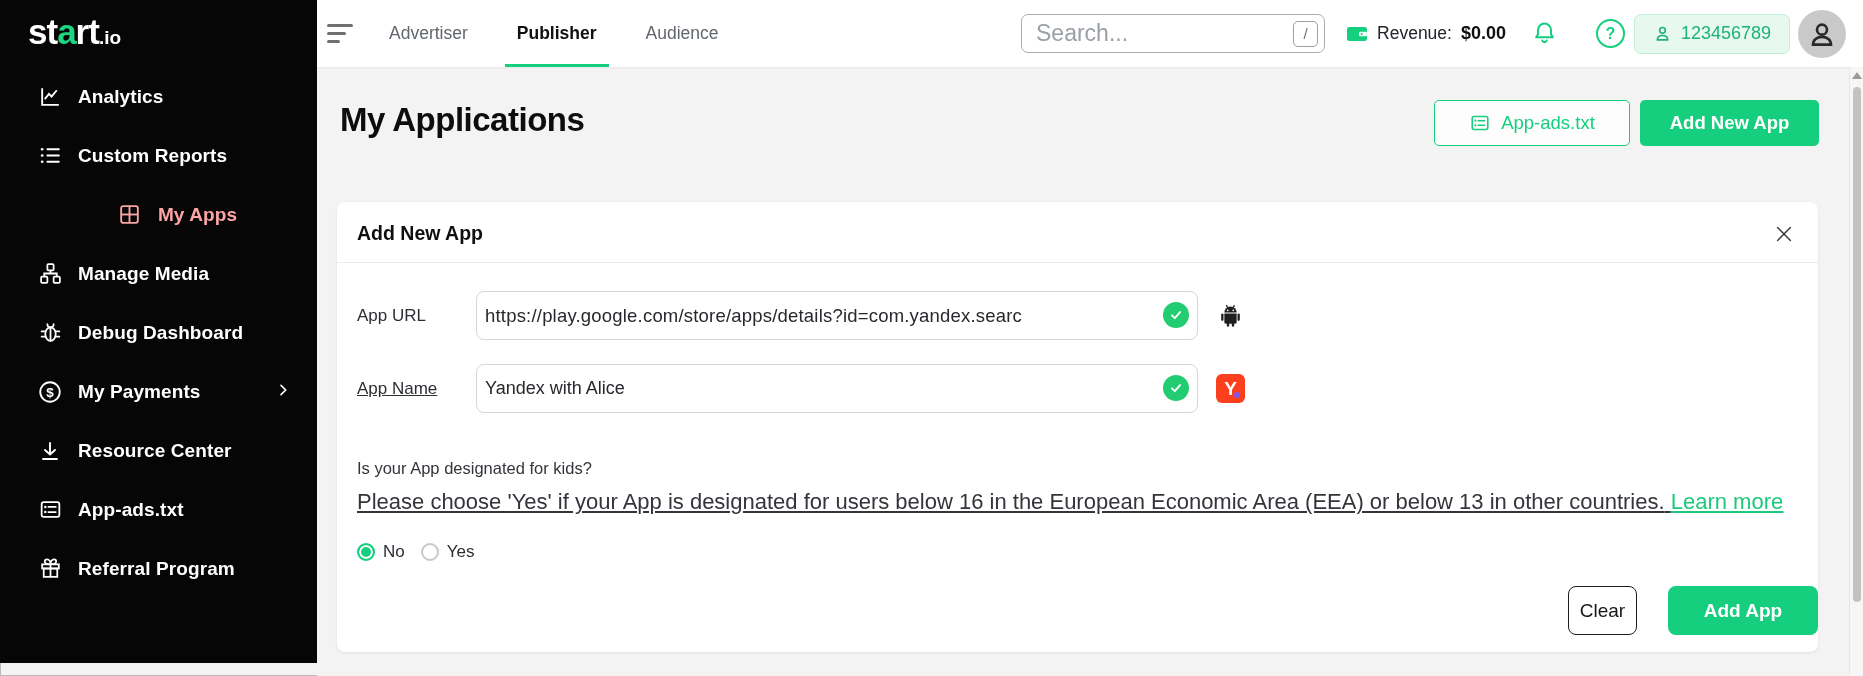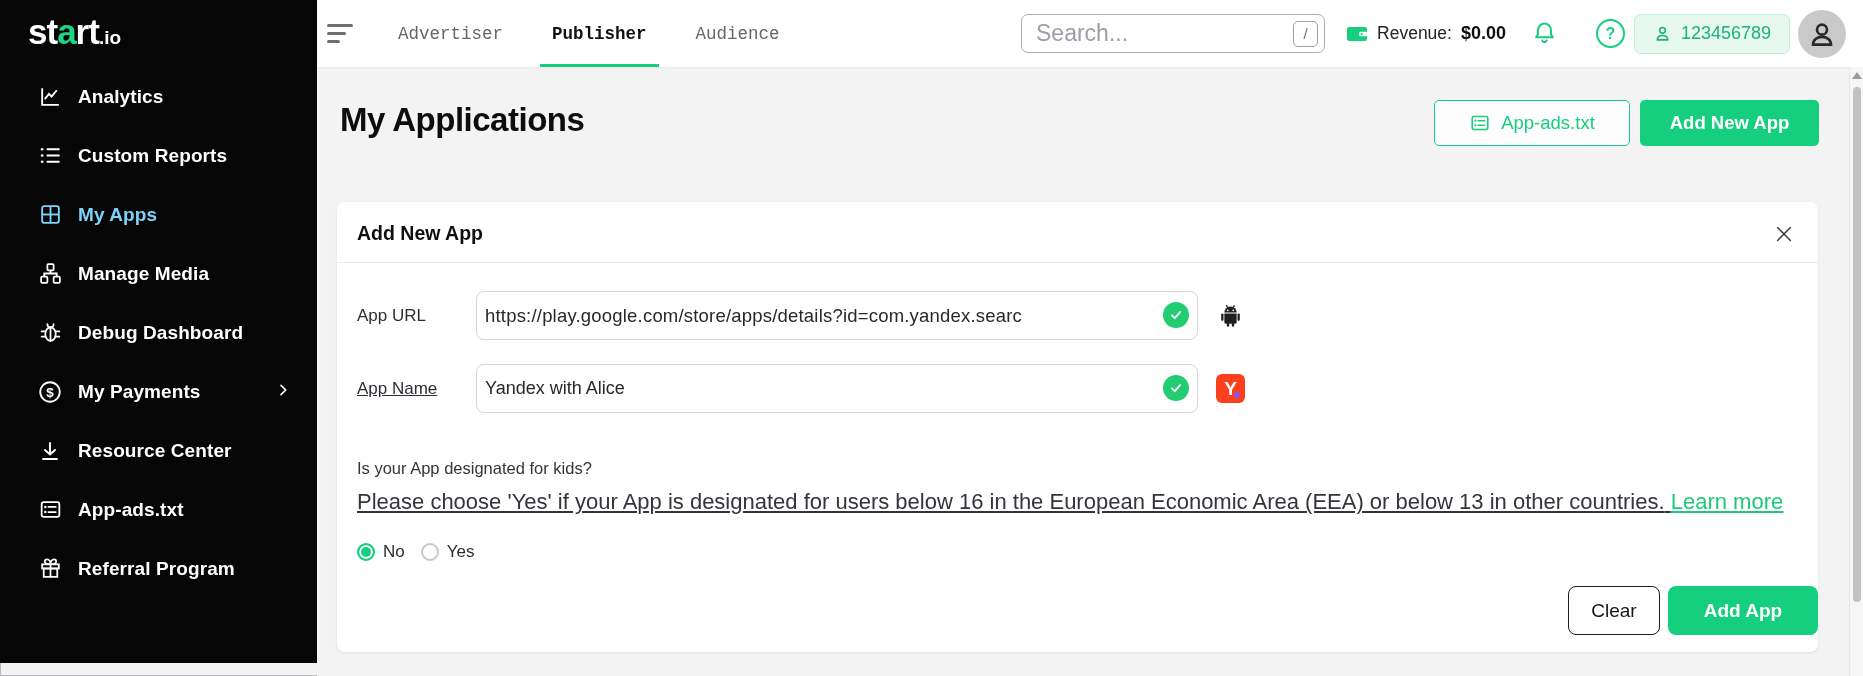--- a/index.html
+++ b/index.html
@@ -9,30 +9,30 @@
 
   
   .sidebar { position:absolute; left:0; top:0; width:317px; height:663px; background:#060606; color:#fff; }
   .logo { position:absolute; left:28px; top:12px; font-weight:800; font-size:35px; letter-spacing:-1px; color:#fff; }
   .logo .green { color:#1bd683; }
   .logo .suffix { font-size:19px; font-weight:700; letter-spacing:0; }
   .nav { position:absolute; left:0; top:67px; width:100%; }
   .nav-item { position:relative; height:59px; display:flex; align-items:center; padding-left:36px; gap:14px; color:#ffffff; cursor:pointer; }
   .nav-item .nicon { width:28px; height:28px; display:flex; align-items:center; justify-content:center; flex:0 0 28px; }
   .nav-item .nlabel { font-size:19px; font-weight:600; letter-spacing:0.1px; }
-  .nav-item.active { color:#7dd3fc; }
+  .nav-item.active { color:#fca5a5;justify-content:center; }
   .nav-item svg { stroke:currentColor; }
   .nav-chevron { position:absolute; right:26px; top:50%; transform:translateY(-50%); }
 
   
   .topbar { position:absolute; left:317px; top:0; width:1546px; height:67px; background:#fff; display:flex; align-items:center; box-shadow:0 1px 2px rgba(0,0,0,0.05); z-index:3; }
   .hamburger { margin-left:10px; width:44px; height:44px; display:flex; flex-direction:column; justify-content:center; gap:5px; cursor:pointer; }
   .hamburger span { display:block; height:3px; background:#6f6f73; border-radius:2px; }
   .hamburger .l1{ width:26px; } .hamburger .l2{ width:19px; } .hamburger .l3{ width:13px; }
-  .tabs { display:flex; height:67px; margin-left:21px; gap:37px;font-family:Liberation Mono, monospace; }
+  .tabs { display:flex; height:67px; margin-left:12px; gap:37px; }
   .tab { height:67px; display:flex; align-items:center; font-size:17.5px; color:#62666d; cursor:pointer; position:relative; padding:0 6px; }
   .tab.active { color:#101114; font-weight:700; }
   .tab.active::after { content:""; position:absolute; left:-6px; right:-6px; bottom:0; height:3px; background:#16cf7e; }
   .search-wrap { position:relative; margin-left:auto; width:304px; height:39px; }
   .search-input { width:100%; height:100%; border:1.5px solid #a9adb3; border-radius:7px; padding:0 44px 0 14px; font-size:23px; color:#333; outline:none; font-family:"Liberation Sans",sans-serif; background:#fff; }
   .search-input::placeholder { color:#9aa0a6; }
   .slash-key { position:absolute; right:7px; top:50%; transform:translateY(-50%); width:25px; height:26px; border:1.5px solid #9aa0a6; border-radius:5px; color:#6f7378; font-size:15px; display:flex; align-items:center; justify-content:center; }
   .revenue { display:flex; align-items:center; gap:9px; margin-left:21px; font-size:17.5px; color:#21242a; white-space:nowrap; }
   .revenue b { font-size:18px; color:#0d0e10; }
   .bell { margin-left:25px; cursor:pointer; display:flex; }
@@ -62,21 +62,21 @@
   .platform-icon { position:absolute; left:879px; display:flex; align-items:center; justify-content:center; }
   .yandex-icon { position:absolute; left:879px; width:29px; height:29px; background:#fc3f1d; border-radius:6px; color:#fff; font-weight:800; font-size:19px; display:flex; align-items:center; justify-content:center; }
   .yandex-dot { position:absolute; right:5px; bottom:5px; width:6px; height:6px; border-radius:50%; background:#8458ee; }
   .kids-q { position:absolute; left:20px; top:257px; font-size:16.5px; color:#33353a; }
   .kids-help { position:absolute; left:20px; top:287px; font-size:22px; color:#33353a;text-decoration:underline; }
   .learn-more { color:#1fc97b; text-decoration:underline; cursor:pointer; }
   .radio-row { position:absolute; left:20px; top:340px; display:flex; align-items:center; gap:16px; }
   .radio-opt { display:flex; align-items:center; gap:8px; font-size:17px; color:#2c2e33; cursor:pointer; }
   .radio { width:18px; height:18px; border-radius:50%; background:#fff; border:2px solid #c7c8ca; }
   .radio.checked { border:2px solid #16cf7e; background:#16cf7e; box-shadow:inset 0 0 0 2px #fff; }
-  .btn-clear { position:absolute; left:1231px; top:384px; width:92px; height:49px; background:#fff; border:1.5px solid #1c1d1f; border-radius:8px; font-size:19px; color:#151619; cursor:pointer; display:flex; align-items:center; justify-content:center; font-family:"Liberation Sans",sans-serif; }
+  .btn-clear { position:absolute; left:1231px; top:384px; width:69px; height:49px; background:#fff; border:1.5px solid #1c1d1f; border-radius:8px; font-size:19px; color:#151619; cursor:pointer; display:flex; align-items:center; justify-content:center; font-family:"Liberation Sans",sans-serif; }
   .btn-addapp { position:absolute; left:1331px; top:384px; width:150px; height:49px; background:#16cf7e; border:none; border-radius:8px; font-size:19px; font-weight:600; color:#fff; cursor:pointer; display:flex; align-items:center; justify-content:center; font-family:"Liberation Sans",sans-serif; }
 </style>
 </head>
 <body>
 
 <div class="app">
 
   <aside class="sidebar">
     <div class="logo"><span>st</span><span class="green">a</span><span>rt</span><span class="suffix">.io</span></div>
     <nav class="nav">

